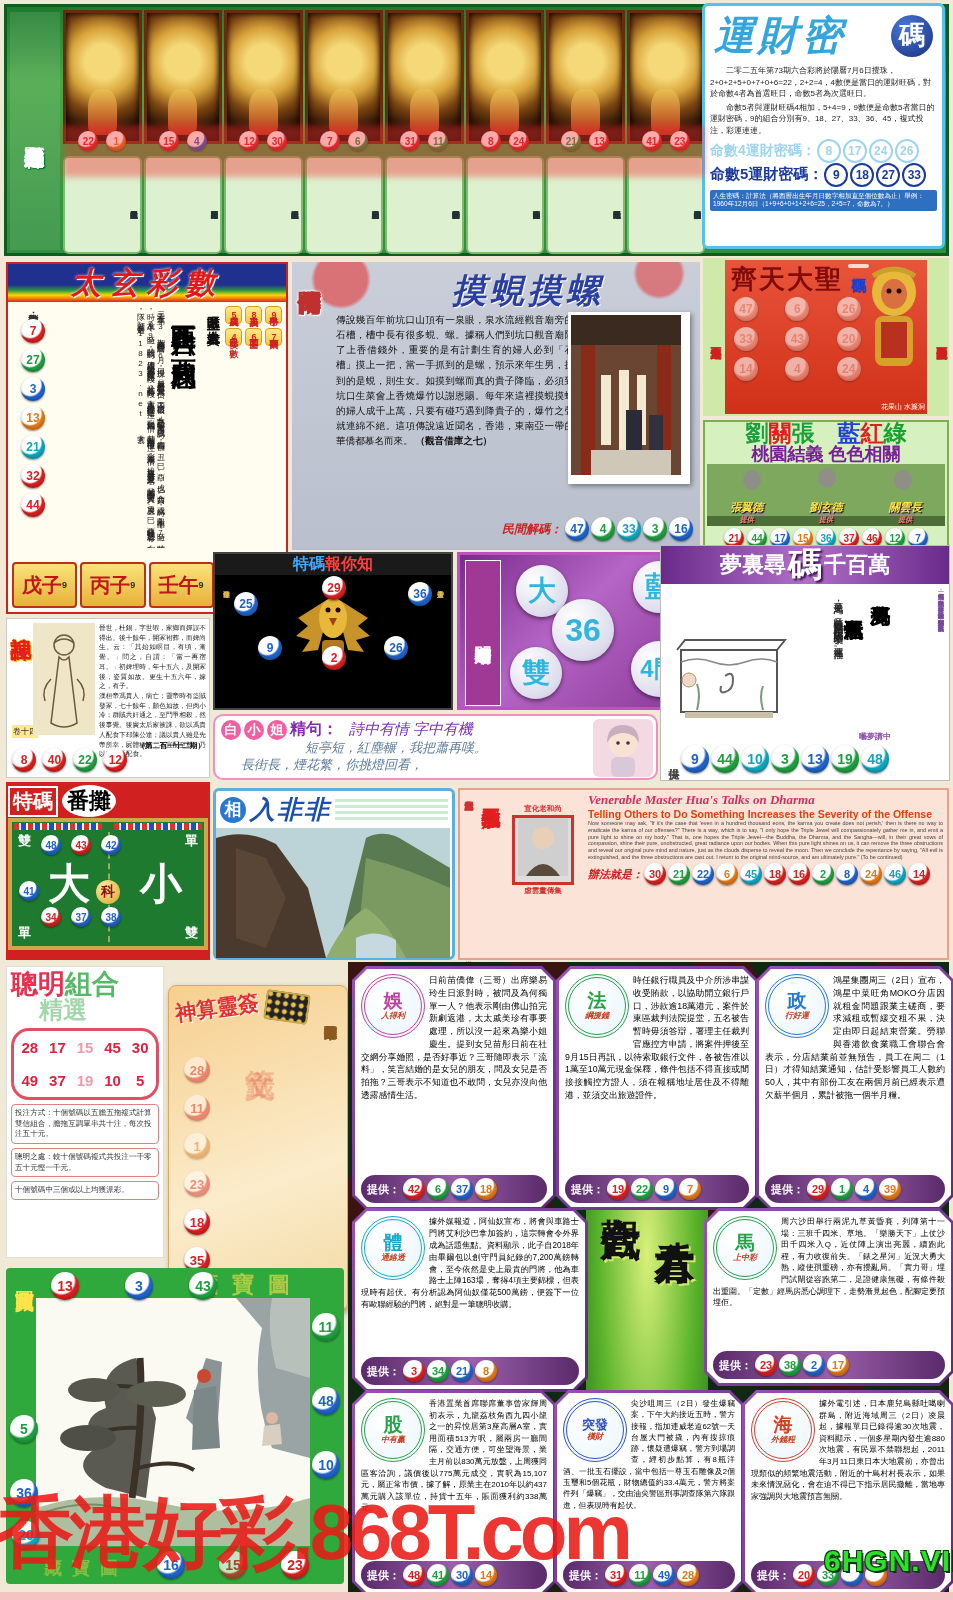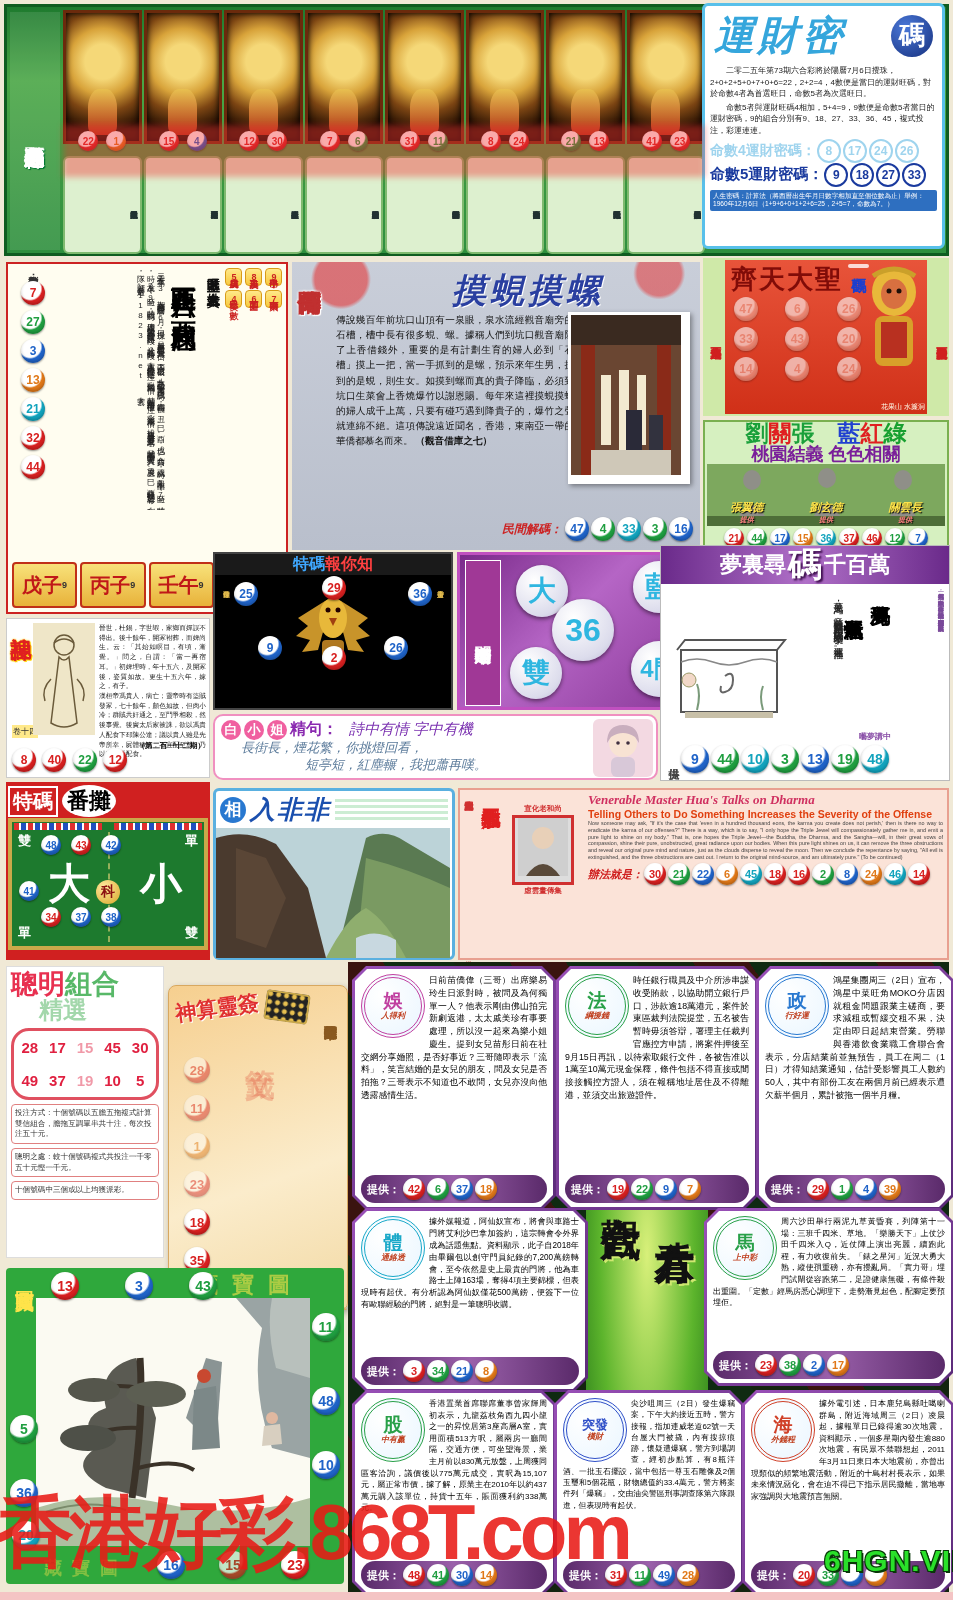--- a/index.html
+++ b/index.html
@@ -384,20 +384,23 @@
     <div class="r4">
       <span>命數4運財密碼：</span><span><span class="circ">8</span><span class="circ">17</span><span class="circ">24</span><span class="circ">26</span></span>
     </div>
     <div class="r5">
       <span>命數5運財密碼：</span><span><span class="circ">9</span><span class="circ">18</span><span class="circ">27</span><span class="circ">33</span></span>
     </div>
     <div class="ft">人生密碼：計算法（將西曆出生年月日數字相加直至個位數為止）舉例：1960年12月6日（1+9+6+0+1+2+6=25，2+5=7，命數為7。）</div>
   </div>
 
   <div id="taixuan" class="abs">
+    <div class="bar">
+      <span>太玄彩數</span>
+    </div>
     <div class="cnt">
       <div class="tagcol">
         <span class="tag">甲己子午9</span>
         <span class="tag">丙辛寅申7</span>
       </div>
       <div class="tagcol">
         <span class="tag">乙庚丑未8</span>
         <span class="tag">丁壬卯酉6</span>
       </div>
       <div class="tagcol">
@@ -548,21 +551,21 @@
         <path d="M45 18 L10 40 L20 48 L8 58 L22 62 L14 74 L30 72" fill="#c8942a"></path>
         <path d="M45 18 L80 40 L70 48 L82 58 L68 62 L76 74 L60 72" fill="#c8942a"></path>
         <ellipse cx="45" cy="40" rx="14" ry="20" fill="#e8b83a"></ellipse>
         <circle cx="40" cy="32" r="2.5" fill="#200"></circle>
           <circle cx="50" cy="32" r="2.5" fill="#200"></circle>
         <path d="M41 40 L49 40 L45 48 Z" fill="#a04010"></path>
         <rect x="34" y="62" width="22" height="22" rx="4" fill="#b07820"></rect>
       </svg>
       <span class="sv v" style="left:6px;">珍存保彙運</span>
       <span class="sv v" style="right:6px;">雷震子金身</span>
-      <span class="ball bb abs" style="left:18px;top:6px;">25</span>
+      <span class="ball bb abs" style="left:18px;top:16px;">25</span>
       <span class="ball br abs" style="left:106px;top:0;">29</span>
       <span class="ball bb abs" style="right:18px;top:6px;">36</span>
       <span class="ball bb abs" style="left:42px;bottom:10px;">9</span>
       <span class="ball bb abs" style="right:42px;bottom:10px;">26</span>
       <span class="ball br abs" style="left:106px;bottom:0;">2</span>
     </div>
   </div>
 
   <div id="bigblue" class="abs">
     <div class="strip">
@@ -576,22 +579,22 @@
   </div>
 
   <div id="bai" class="abs">
     <div class="row1">
       <span class="cir">白</span>
       <span class="cir">小</span>
       <span class="cir">姐</span>
       <span class="jq">精句：</span>
       <span class="scr">詩中有情 字中有機</span>
     </div>
+    <div class="ln ln2">短亭短，紅塵輾，我把蕭再嘆。</div>
     <div class="ln">長街長，煙花繁，你挑燈回看，</div>
-    <div class="ln ln2">短亭短，紅塵輾，我把蕭再嘆。</div>
     <div class="girl">
       <svg width="60" height="58" viewBox="0 0 60 58">
         <rect width="60" height="58" fill="#f3d9e2"></rect>
         <circle cx="30" cy="24" r="14" fill="#f8e3d3"></circle>
         <path d="M14 24 Q14 6 30 6 Q46 6 46 24 L42 18 Q30 10 18 18 Z" fill="#c9aebe"></path>
         <circle cx="25" cy="24" r="1.8" fill="#403040"></circle>
           <circle cx="35" cy="24" r="1.8" fill="#403040"></circle>
         <rect x="18" y="38" width="24" height="20" rx="6" fill="#d8c8d8"></rect>
       </svg>
     </div>

